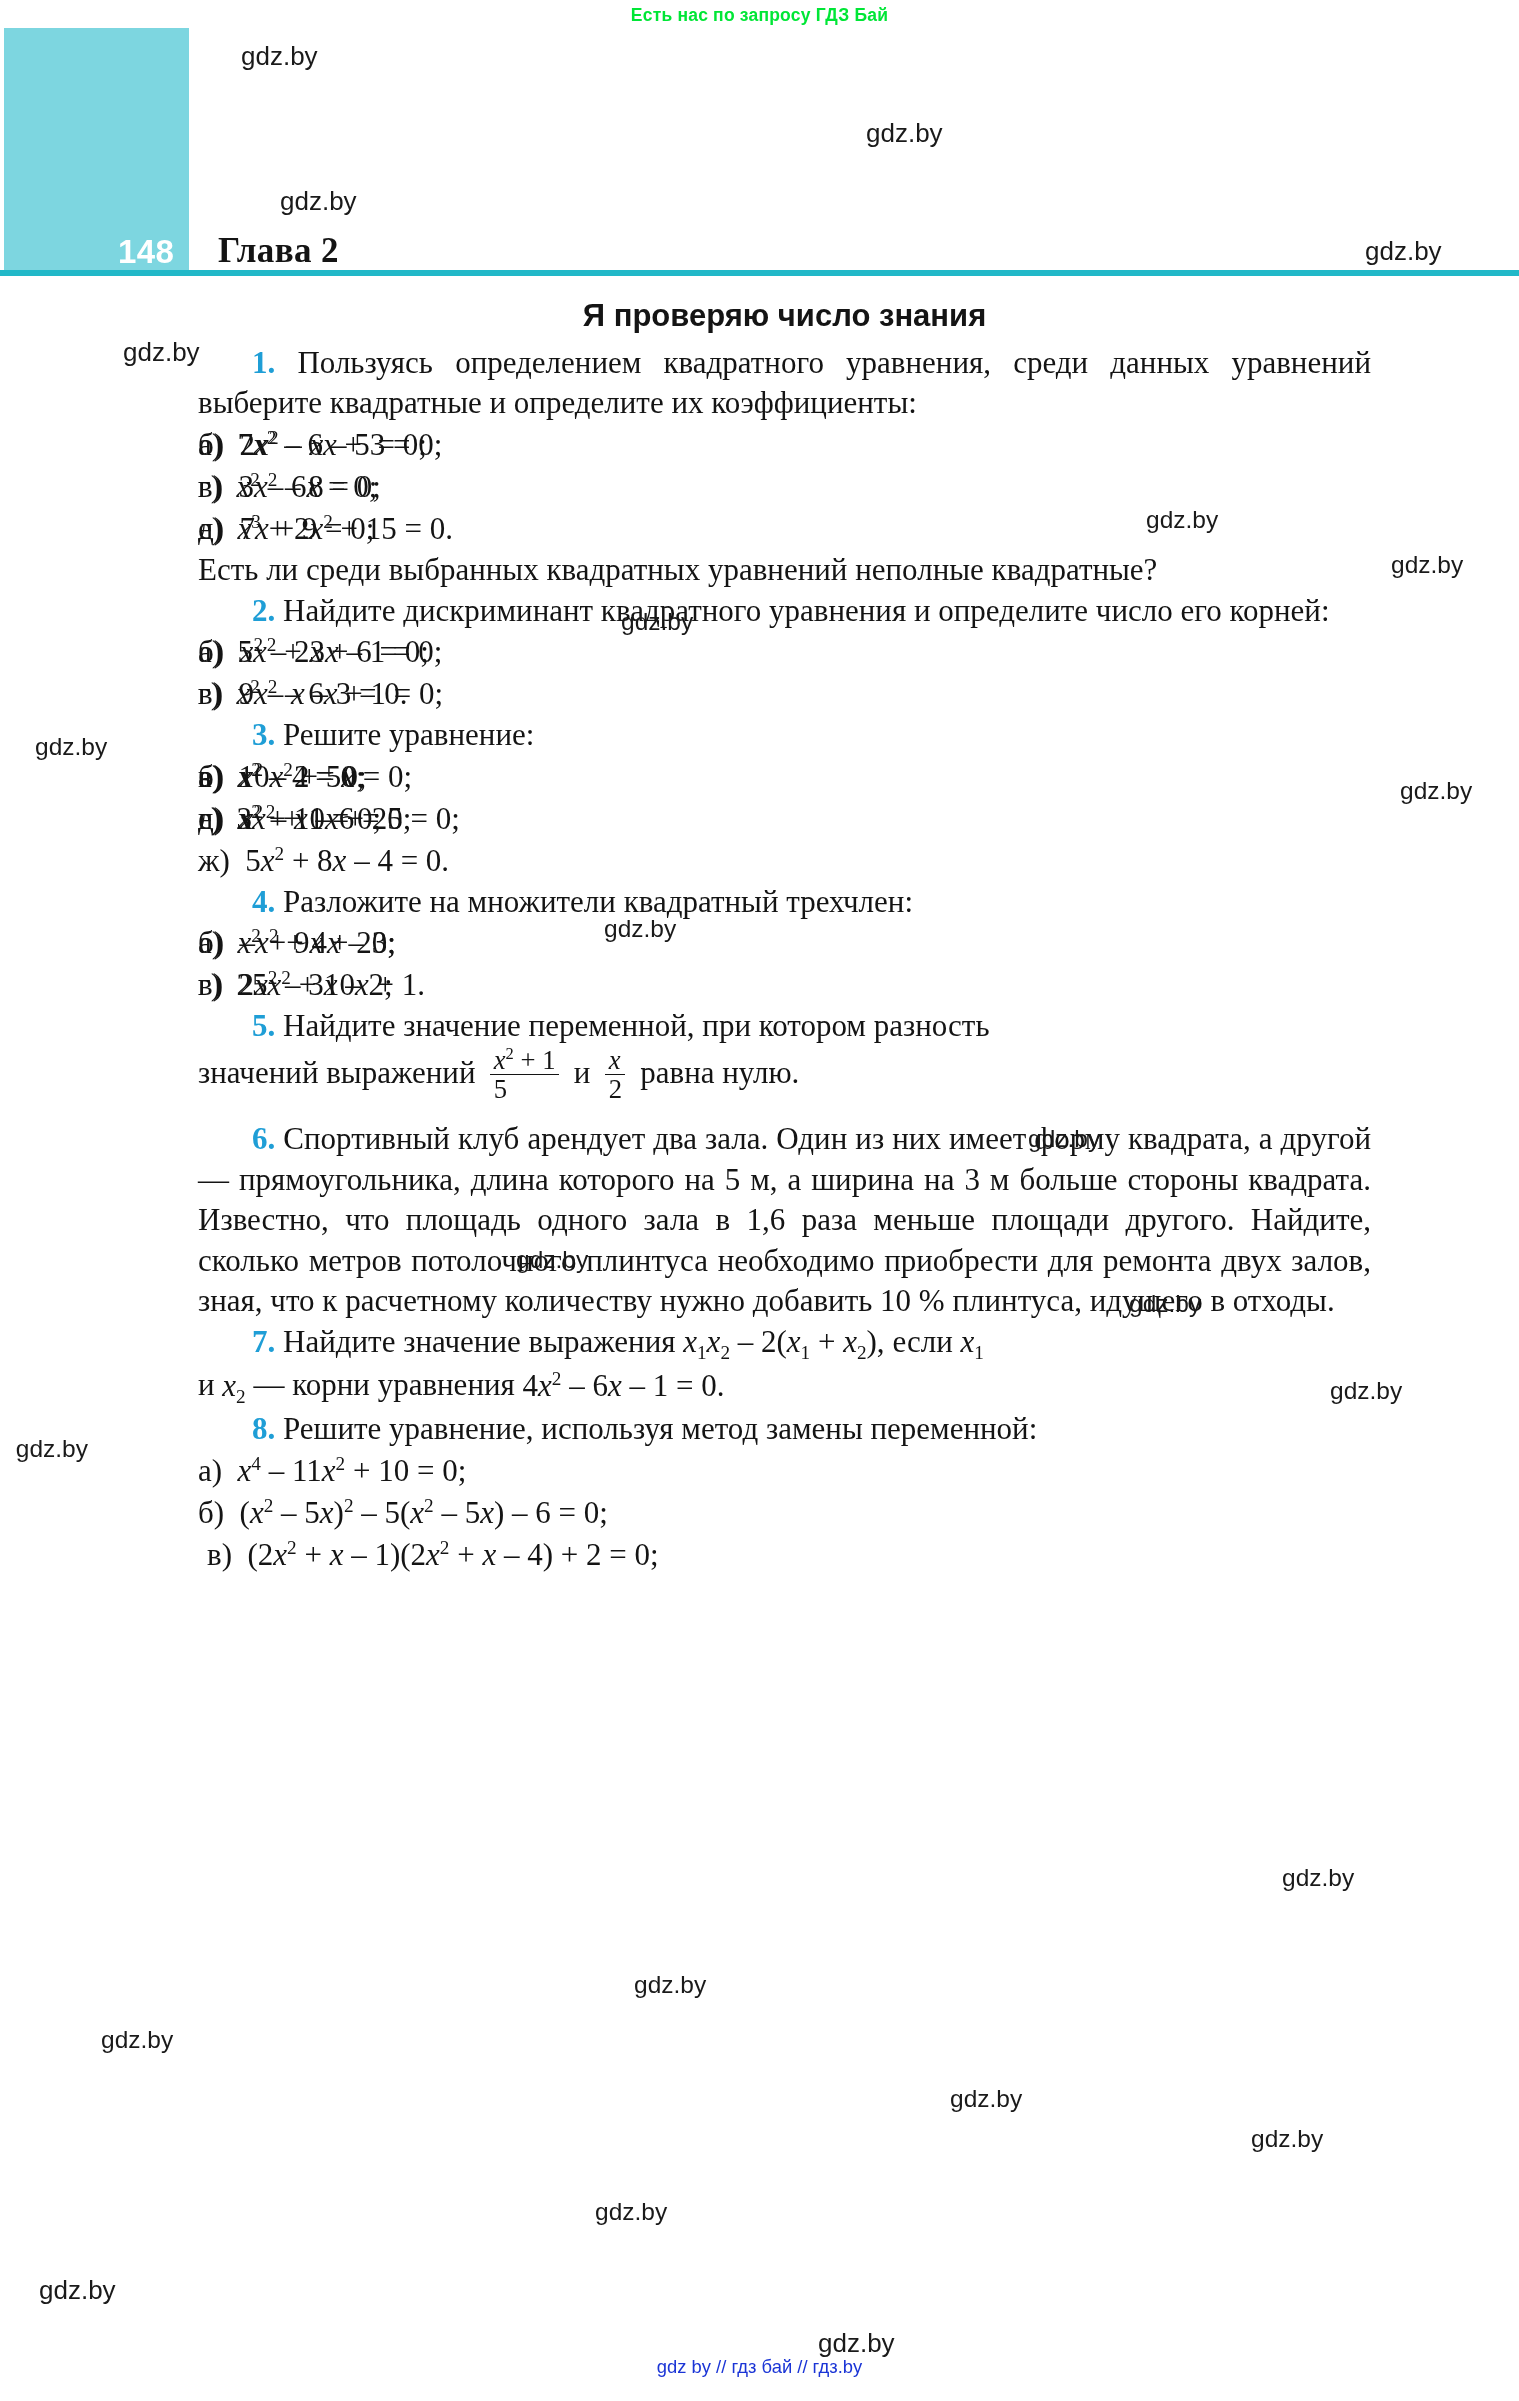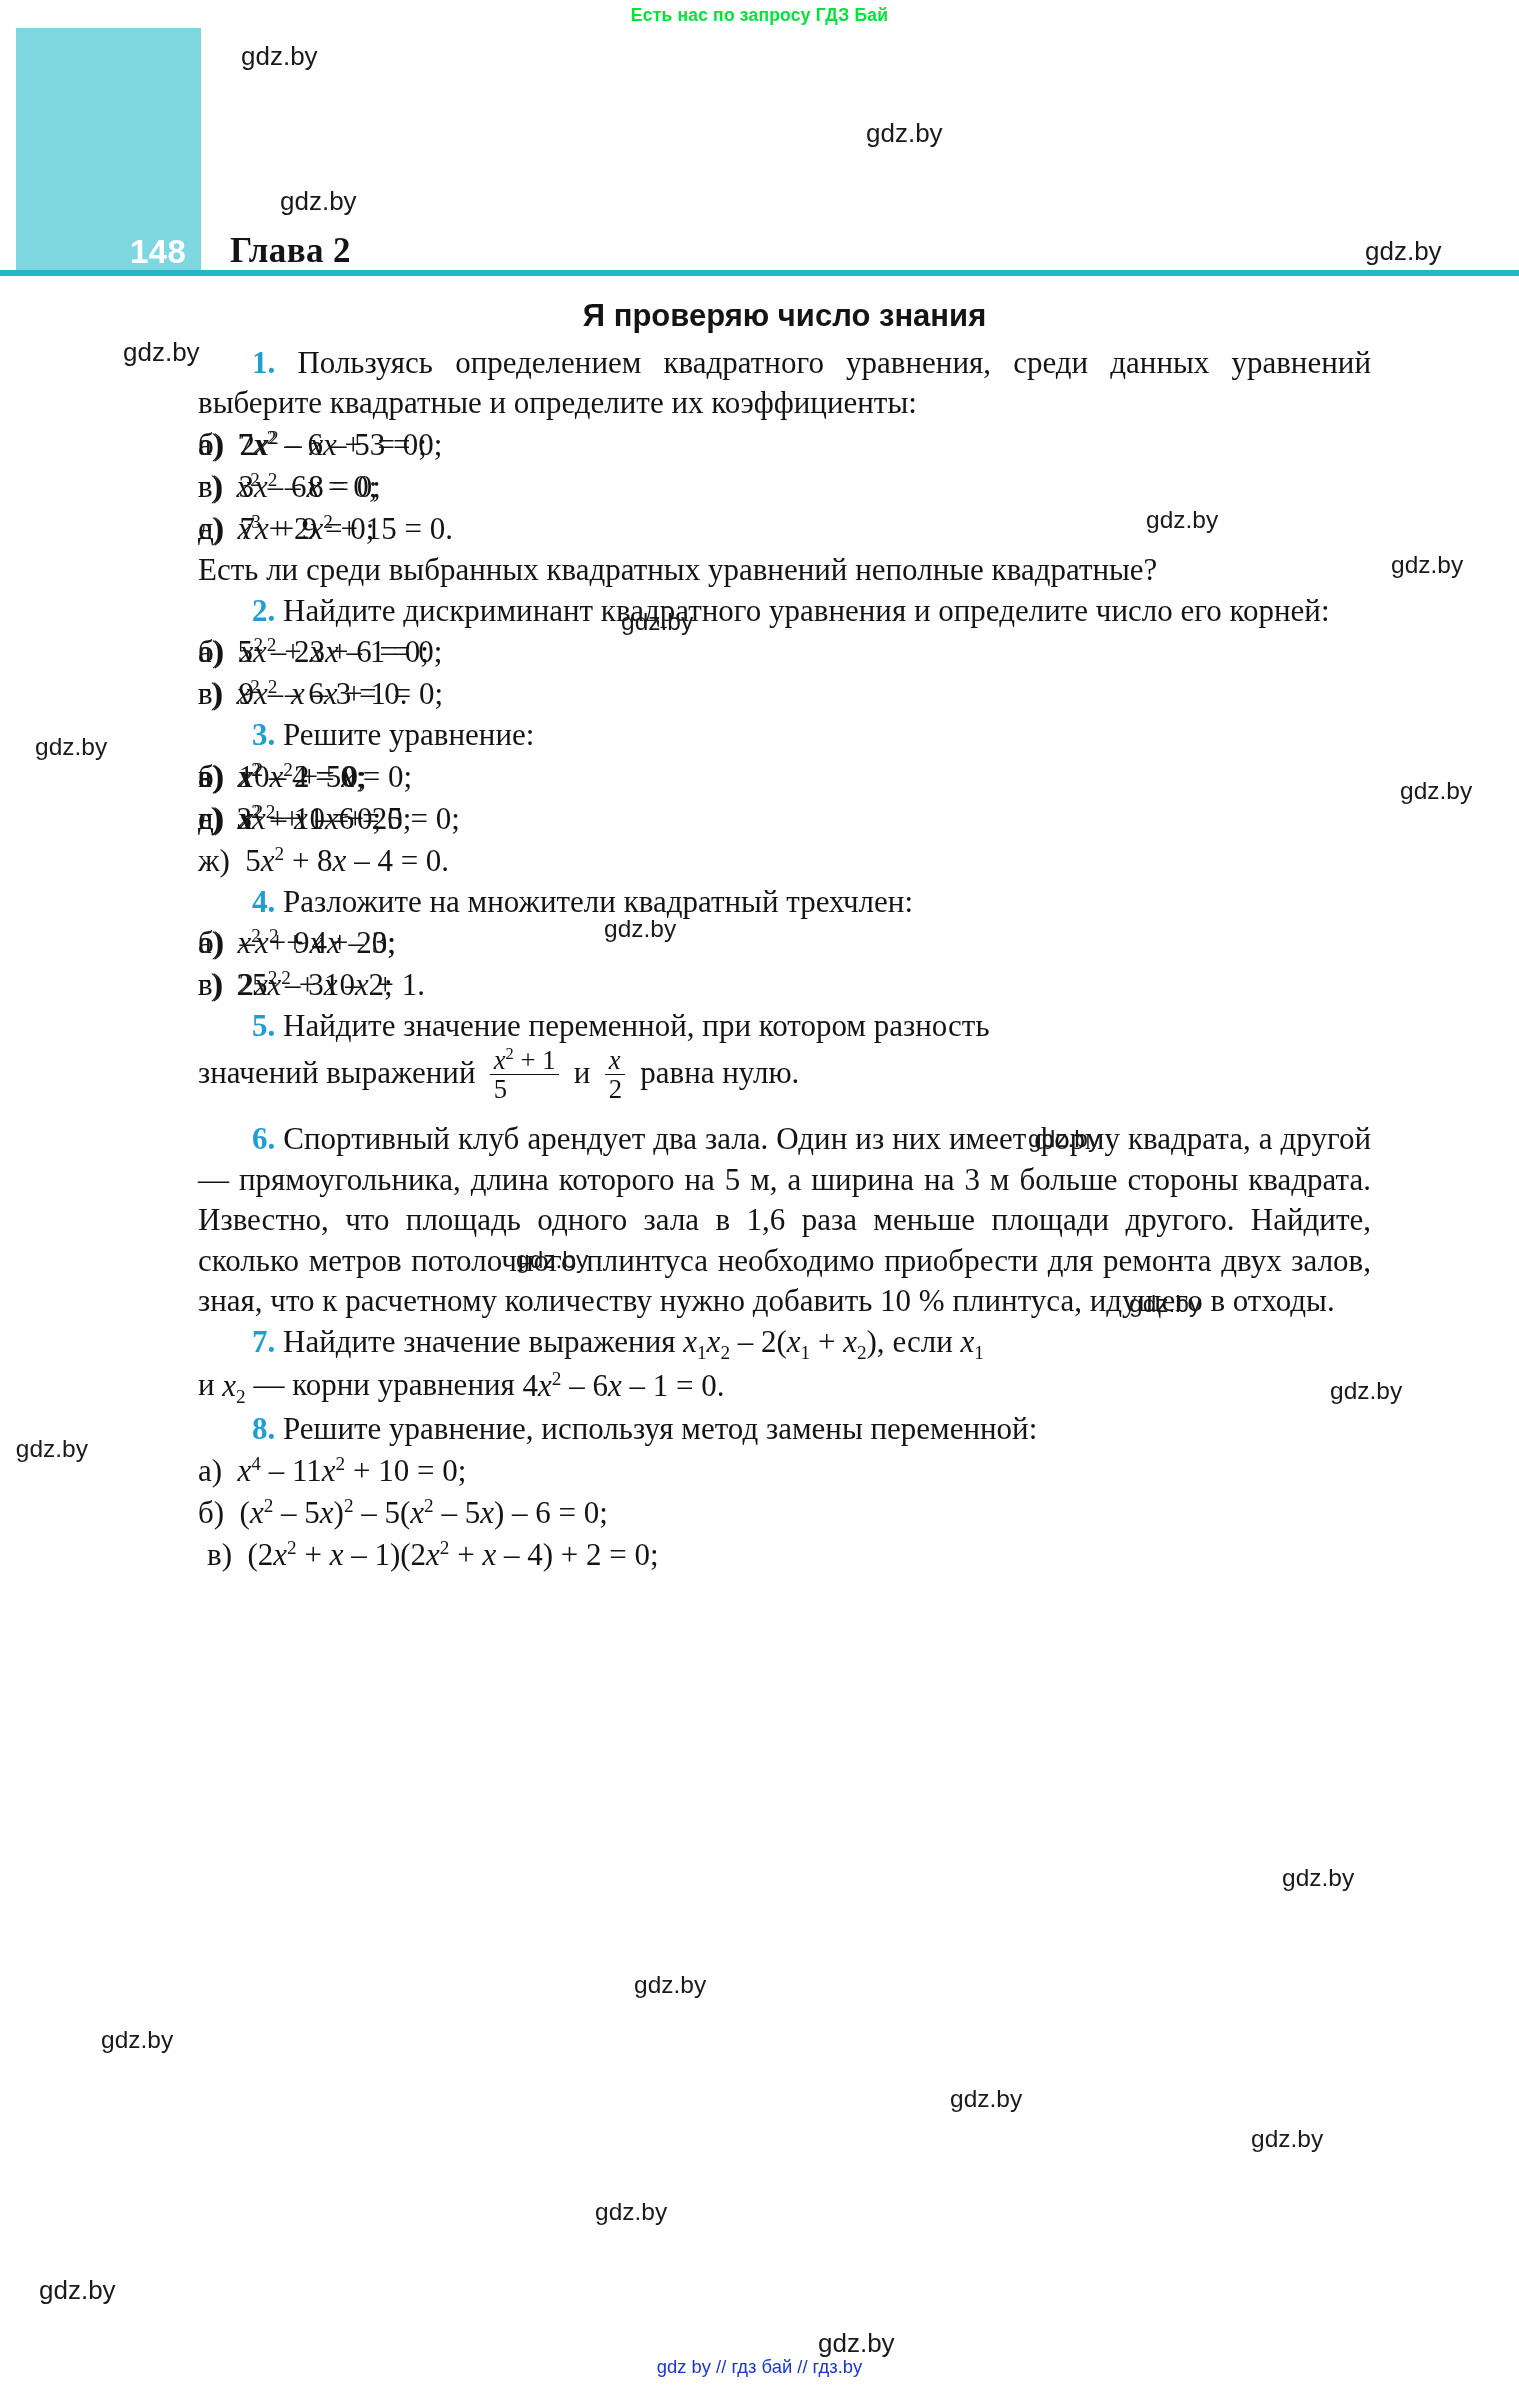--- a/index.html
+++ b/index.html
@@ -38,21 +38,21 @@
     font-size: 17.5px;
     color: #00e636;
     letter-spacing: 0.2px;
     z-index: 6;
   }
 
   
   .header {
     position: absolute;
     top: 28px;
-    left: 16px;
+    left: 4px;
     width: 1404px;
     height: 242px;
   }
   .header-block {
     position: absolute;
     left: 0;
     top: 0;
     width: 185px;
     height: 242px;
     background: #7dd6e0;

